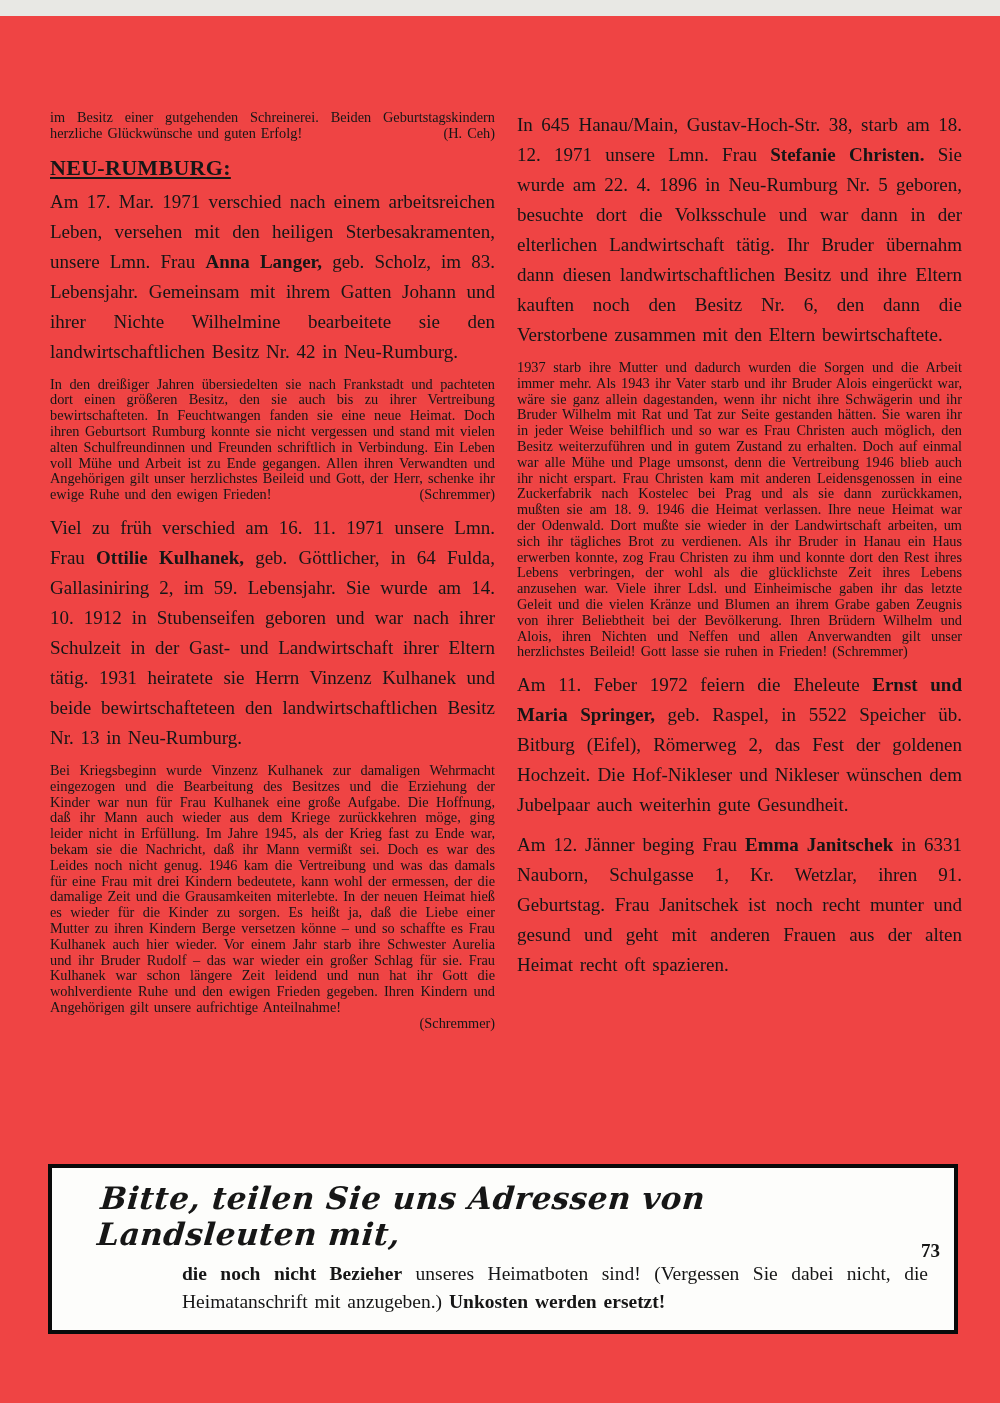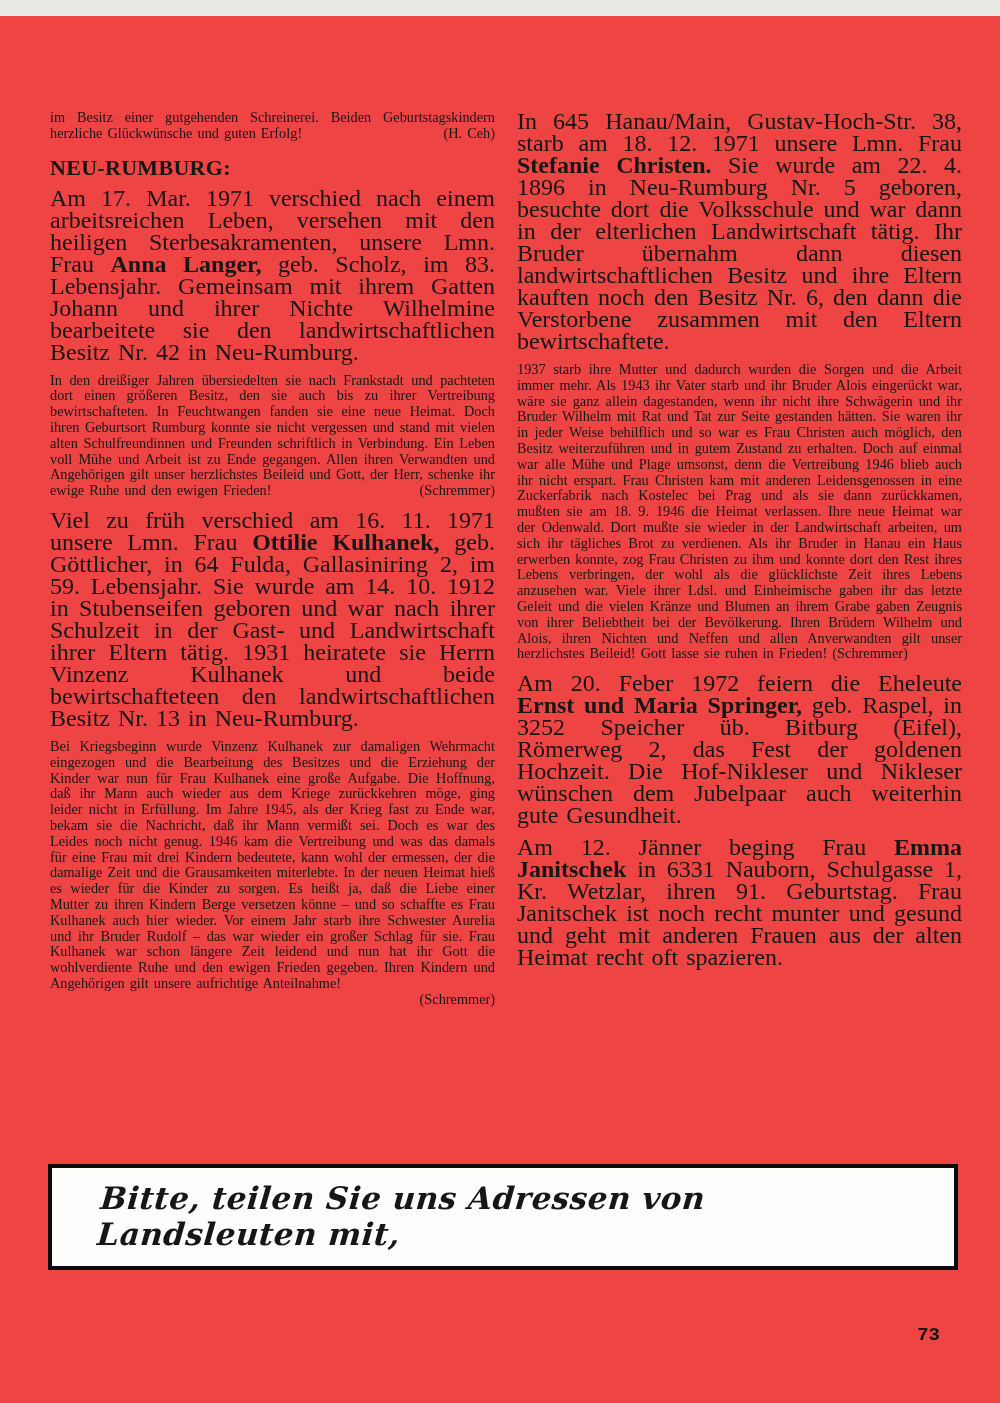--- a/index.html
+++ b/index.html
@@ -9,25 +9,25 @@
     font-family:"Liberation Serif","DejaVu Serif",serif;
     box-sizing:border-box;
   }
   .columns{
     display:flex;gap:22px;
     padding:94px 38px 0 50px;
     height:1042px;overflow:hidden;box-sizing:content-box;
   }
   .col{width:445px;flex:0 0 445px;}
   p{margin:0 0 10px 0;text-align:justify;}
-  .large{font-size:24px;line-height:22px;word-spacing:2px;}
+  .large{font-size:19px;line-height:30px;word-spacing:2px;}
   .small{font-size:14.3px;line-height:15.8px;word-spacing:1.5px;}
   h2.section{
     font-size:22px;line-height:24px;font-weight:bold;
-    margin:14px 0 7px 0;letter-spacing:0.3px;
+    margin:14px 0 7px 0;letter-spacing:0.3px;text-decoration:underline;
   }
   .sig{float:right;padding-left:16px;}
   .sig-line{display:block;text-align:right;}
   b{font-weight:bold;}
   .notice-box{
     margin:12px 42px 0 48px;
     border:4px solid #0a0a0a;
     padding:12px 26px 14px 26px;
     background:#fdfdfb;
   }
@@ -35,22 +35,22 @@
     font-size:31px;line-height:36px;font-weight:bold;font-style:italic;
     transform:skewX(-5deg);transform-origin:left bottom;
     margin-left:18px;letter-spacing:0.5px;
     font-family:"DejaVu Serif","Liberation Serif",serif;
   }
   .notice-text{
     font-size:19.5px;line-height:28px;word-spacing:2px;
     margin:8px 0 0 104px;text-align:justify;
   }
   .page-number{
-    position:absolute;top:1308px;right:60px;
-    font-size:19px;font-weight:bold;font-family:Liberation Mono, monospace;
+    position:absolute;top:1224px;right:60px;
+    font-size:19px;font-weight:bold;
   }
 </style>
 </head>
 <body>
 
 <div class="page">
 
   <div class="columns">
 
     <div class="col">
@@ -69,28 +69,29 @@
 
     </div>
 
     <div class="col">
 
       <p class="large"><span>In 645 Hanau/Main, Gustav-Hoch-Str. 38, starb am 18. 12. 1971 unsere Lmn. Frau </span><b>Stefanie Christen.</b><span> Sie wurde am 22. 4. 1896 in Neu-Rumburg Nr. 5 geboren, besuchte dort die Volksschule und war dann in der elterlichen Landwirtschaft tätig. Ihr Bruder übernahm dann diesen landwirtschaftlichen Besitz und ihre Eltern kauften noch den Besitz Nr. 6, den dann die Verstorbene zusammen mit den Eltern bewirtschaftete.</span></p>
 
       <p class="small"><span>1937 starb ihre Mutter und dadurch wurden die Sorgen und die Arbeit immer mehr. Als 1943 ihr Vater starb und ihr Bruder Alois eingerückt war, wäre sie ganz allein dagestanden, wenn ihr nicht ihre Schwägerin und ihr Bruder Wilhelm mit Rat und Tat zur Seite gestanden hätten. Sie waren ihr in jeder Weise behilflich und so war es Frau Christen auch möglich, den Besitz weiterzuführen und in gutem Zustand zu erhalten. Doch auf einmal war alle Mühe und Plage umsonst, denn die Vertreibung 1946 blieb auch ihr nicht erspart. Frau Christen kam mit anderen Leidensgenossen in eine Zuckerfabrik nach Kostelec bei Prag und als sie dann zurückkamen, mußten sie am 18. 9. 1946 die Heimat verlassen. Ihre neue Heimat war der Odenwald. Dort mußte sie wieder in der Landwirtschaft arbeiten, um sich ihr tägliches Brot zu verdienen. Als ihr Bruder in Hanau ein Haus erwerben konnte, zog Frau Christen zu ihm und konnte dort den Rest ihres Lebens verbringen, der wohl als die glücklichste Zeit ihres Lebens anzusehen war. Viele ihrer Ldsl. und Einheimische gaben ihr das letzte Geleit und die vielen Kränze und Blumen an ihrem Grabe gaben Zeugnis von ihrer Beliebtheit bei der Bevölkerung. Ihren Brüdern Wilhelm und Alois, ihren Nichten und Neffen und allen Anverwandten gilt unser herzlichstes Beileid! Gott lasse sie ruhen in Frieden! (Schremmer)</span></p>
 
 
-      <p class="large"><span>Am 20. Feber 1972 feiern die Eheleute </span><b>Ernst und Maria Springer,</b><span> geb. Raspel, in 3252 Speicher üb. Bitburg (Eifel), Römerweg 2, das Fest der goldenen Hochzeit. Die Hof-Nikleser und Nikleser wünschen dem Jubelpaar auch weiterhin gute Gesundheit.</span></p>
+      <p class="large"><span>Am 11. Feber 1972 feiern die Eheleute </span><b>Ernst und Maria Springer,</b><span> geb. Raspel, in 5522 Speicher üb. Bitburg (Eifel), Römerweg 2, das Fest der goldenen Hochzeit. Die Hof-Nikleser und Nikleser wünschen dem Jubelpaar auch weiterhin gute Gesundheit.</span></p>
 
       <p class="large"><span>Am 12. Jänner beging Frau </span><b>Emma Janitschek</b><span> in 6331 Nauborn, Schulgasse 1, Kr. Wetzlar, ihren 91. Geburtstag. Frau Janitschek ist noch recht munter und gesund und geht mit anderen Frauen aus der alten Heimat recht oft spazieren.</span></p>
 
 
     </div>
 
   </div>
 
   <div class="notice-box">
     <div class="notice-headline">Bitte, teilen Sie uns Adressen von Landsleuten mit,</div>
+    <p class="notice-text"><b>die noch nicht Bezieher</b><span> unseres Heimatboten sind! (Vergessen Sie dabei nicht, die Heimatanschrift mit anzugeben.) </span><b>Unkosten werden ersetzt!</b></p>
   </div>
 
   <div class="page-number">73</div>
 
 </div>
 
 </body></html>

